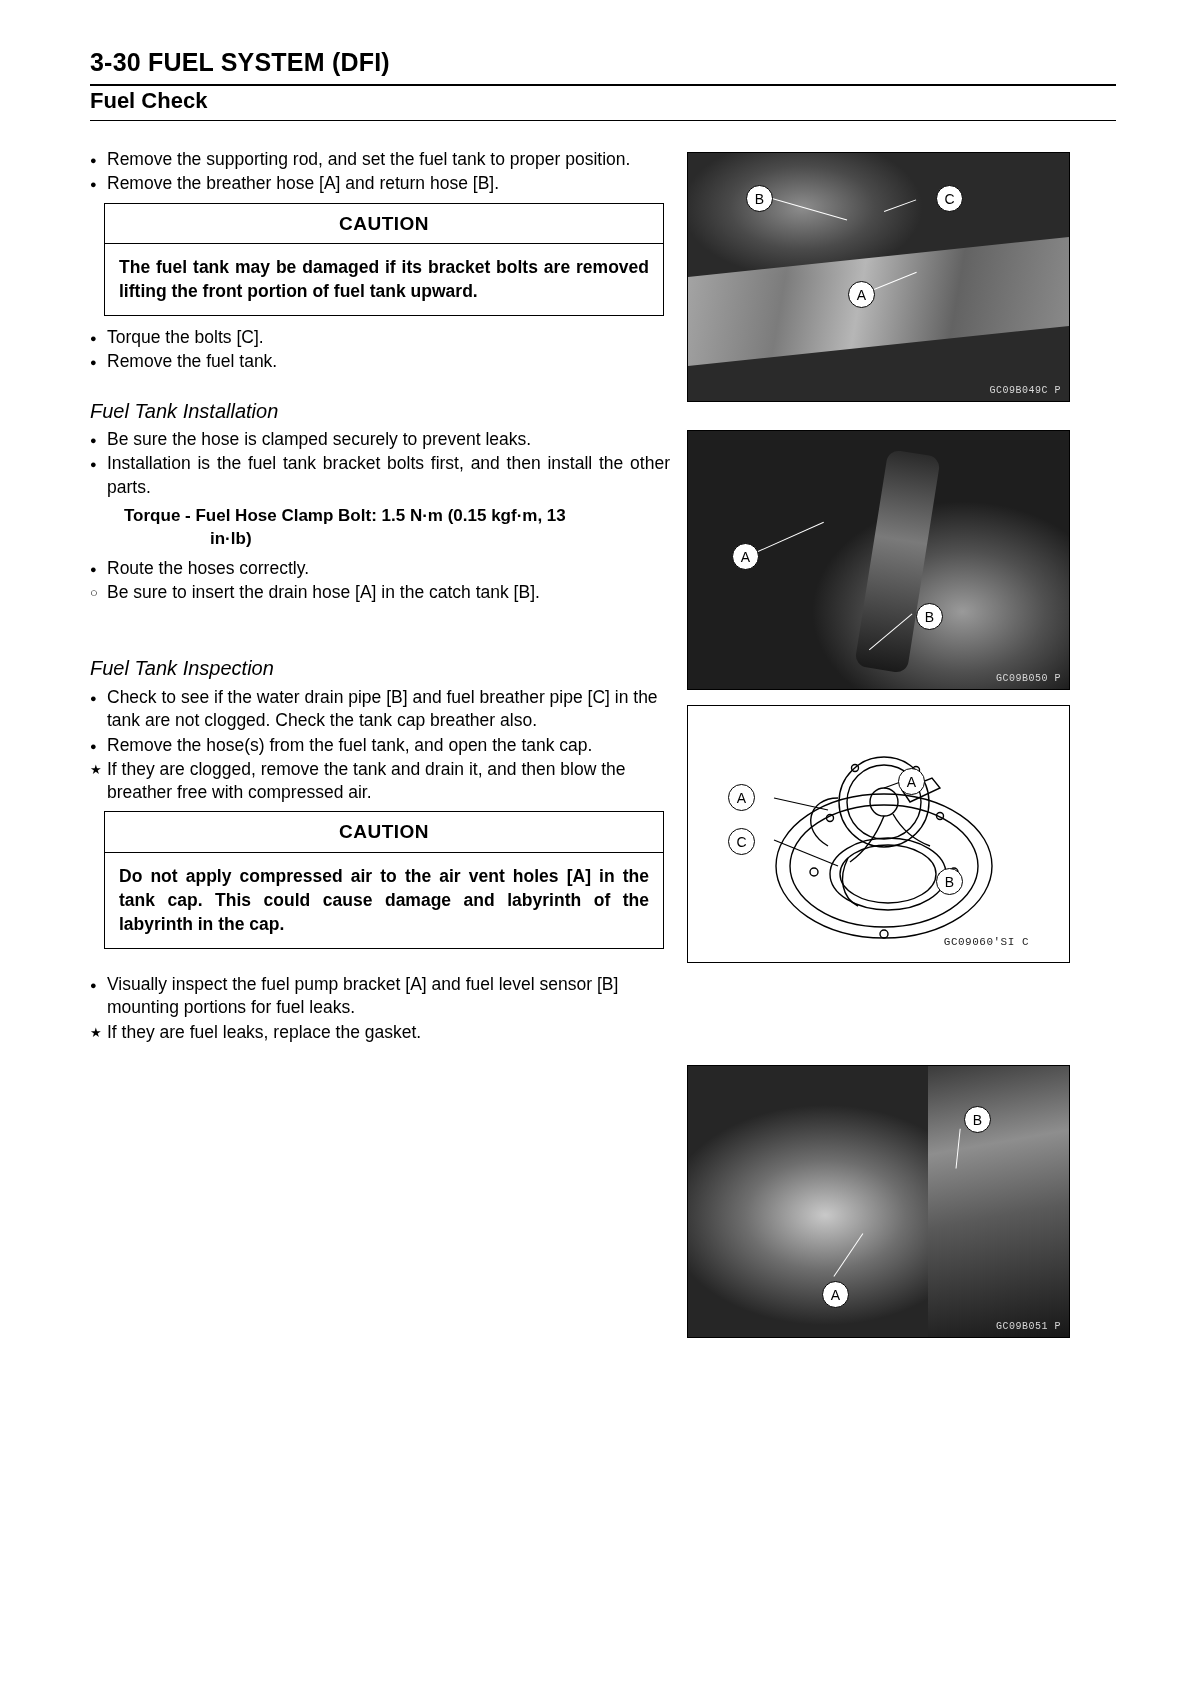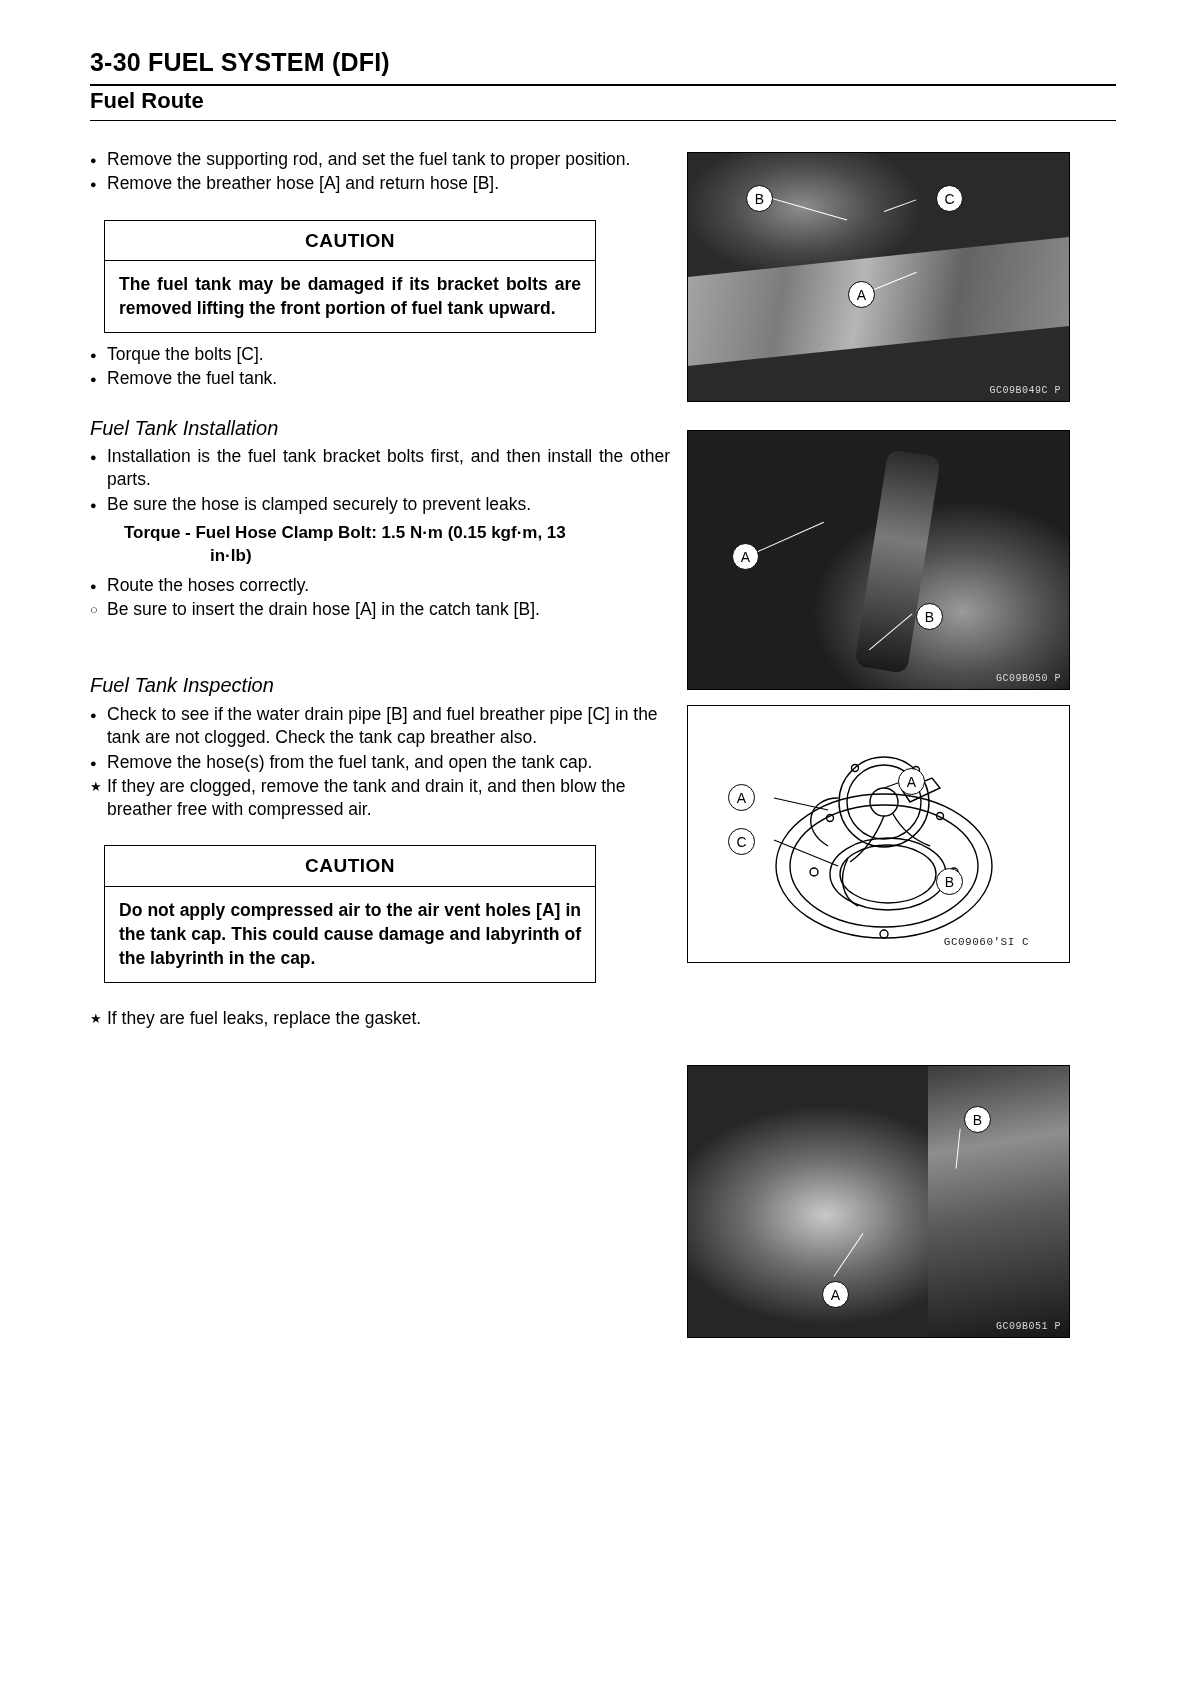--- a/index.html
+++ b/index.html
@@ -97,22 +97,22 @@
     line-height: 1.35;
   }
   .torque-line .ind {
     display: block;
     padding-left: 86px;
   }
 
   
   .caution {
     border: 1.5px solid #000;
-    margin: 24px 0 10px 14px;
-    width: 492px;
+    margin: 7px 0 10px 14px;
+    width: 560px;
     box-sizing: border-box;
   }
   .caution-head {
     text-align: center;
     font-weight: bold;
     font-size: 19px;
     padding: 7px 0 7px 0;
     border-bottom: 1.5px solid #000;
     letter-spacing: 0.5px;
   }
@@ -227,21 +227,21 @@
 <body>
 
 <div class="page">
 
   <div class="page-header">
     <div class="title">3-30 FUEL SYSTEM (DFI)</div>
     <div class="rule-thick"></div>
   </div>
 
   <div class="section-title">
-    <div>Fuel Route</div>
+    <div>Fuel Check</div>
     <div class="rule-thin" style="margin-top:6px;"></div>
   </div>
 
   <div class="col-left">
 
     <div class="bullet-item">
       <span class="bullet-mark dot"></span>
       <span class="bullet-text">Remove the supporting rod, and set the fuel tank to proper position.</span>
     </div>
 
@@ -262,26 +262,26 @@
 
     <div class="bullet-item">
       <span class="bullet-mark dot"></span>
       <span class="bullet-text">Remove the fuel tank.</span>
     </div>
 
     <div class="subhead">Fuel Tank Installation</div>
 
     <div class="bullet-item">
       <span class="bullet-mark dot"></span>
+      <span class="bullet-text justify">Be sure the hose is clamped securely to prevent leaks.</span>
+    </div>
+
+    <div class="bullet-item">
+      <span class="bullet-mark dot"></span>
       <span class="bullet-text justify">Installation is the fuel tank bracket bolts first, and then install the other parts.</span>
-    </div>
-
-    <div class="bullet-item">
-      <span class="bullet-mark dot"></span>
-      <span class="bullet-text justify">Be sure the hose is clamped securely to prevent leaks.</span>
     </div>
 
     <div class="torque-line">
       <span>Torque - Fuel Hose Clamp Bolt:  1.5 N·m (0.15 kgf·m, 13</span>
       <span class="ind">in·lb)</span>
     </div>
 
     <div class="bullet-item">
       <span class="bullet-mark dot"></span>
       <span class="bullet-text">Route the hoses correctly.</span>
@@ -311,20 +311,24 @@
       <span class="bullet-text">If they are clogged, remove the tank and drain it, and then blow the breather free with compressed air.</span>
     </div>
 
     <div class="caution">
       <div class="caution-head">CAUTION</div>
       <div class="caution-body">Do not apply compressed air to the air vent holes [A] in the tank cap.  This could cause damage and labyrinth of the labyrinth in the cap.</div>
     </div>
 
     <div class="gap-md"></div>
 
+    <div class="bullet-item">
+      <span class="bullet-mark dot"></span>
+      <span class="bullet-text">Visually inspect the fuel pump bracket [A] and fuel level sensor [B] mounting portions for fuel leaks.</span>
+    </div>
 
     <div class="bullet-item">
       <span class="bullet-mark star"></span>
       <span class="bullet-text">If they are fuel leaks, replace the gasket.</span>
     </div>
 
   </div>
 
   <div class="figure fig1">
     <div class="photo ph1"></div>

